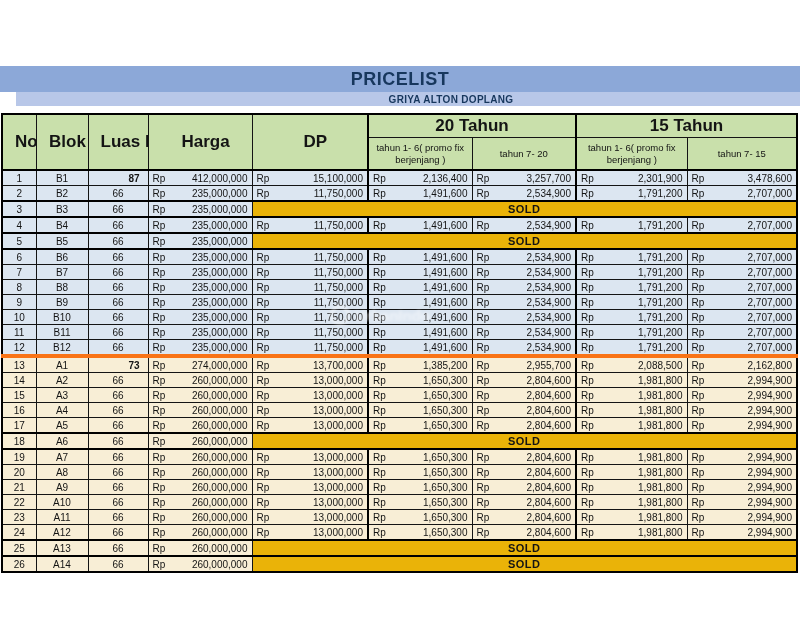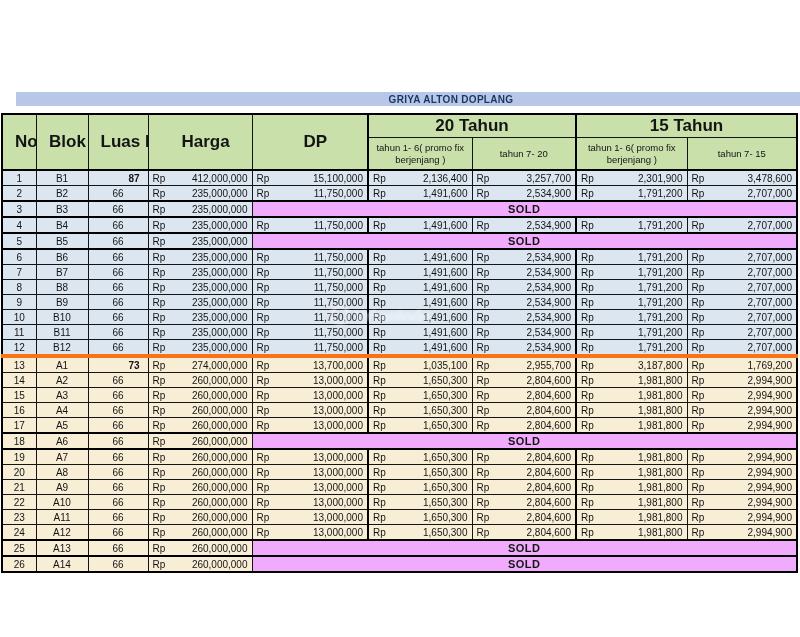--- a/index.html
+++ b/index.html
@@ -21,41 +21,44 @@
   thead th{background:#c9e0ab;font-weight:bold;}
   tr.group-row th{height:20px;font-size:17px;}
   th.mergedcol{font-size:11.5px;padding-left:12px;}
   th.sub{font-size:9.5px;font-weight:normal;white-space:normal;line-height:1.2;
          height:31px;padding:0 3px;border-bottom:2px solid #000;}
   tr.group-row th[rowspan]{border-bottom:2px solid #000;}
 
   tbody td{height:14px;font-size:10px;padding:0;text-align:center;}
   .row-b td{background:#dce6f1;}
   .row-a td{background:#f8eed6;}
-  td.sold{background:#f0abfc;font-weight:bold;font-size:11px;letter-spacing:.5px;}
+  td.sold{background:#eab308;font-weight:bold;font-size:11px;letter-spacing:.5px;}
   tr.sold-row td{border-top:2px solid #000;border-bottom:2px solid #000;}
   tr.sect td{border-top:4px solid #f97316;}
   .br2{border-right:2px solid #000 !important;}
   .bold{font-weight:bold;padding-left:32px;}
   .cw{display:flex;justify-content:space-between;padding:0 4px;}
   .cw span{display:block;}
 
   
   .watermark{position:absolute;left:330px;top:302px;width:170px;height:26px;
              color:rgba(255,255,255,0.55);font-weight:bold;font-size:15px;
              filter:blur(1.5px);display:flex;align-items:center;gap:5px;
              pointer-events:none;}
   .watermark::before{content:"";width:14px;height:14px;border-radius:50%;
              border:3px solid rgba(255,255,255,0.5);flex:0 0 auto;}
 </style>
 </head>
 <body>
 
 <div class="page">
 
+  <div class="title-band">
+    <span class="title-text">PRICELIST</span>
+  </div>
 
   <div class="subtitle-band">
     <span class="subtitle-text">GRIYA ALTON DOPLANG</span>
   </div>
 
   <table class="pricelist">
     <colgroup>
       <col style="width:34px">
         <col style="width:52px">
         <col style="width:60px">
@@ -530,39 +533,39 @@
           </td>
           <td class="br2">
             <div class="cw">
               <span>Rp</span>
               <span>13,700,000</span>
             </div>
           </td>
           <td>
             <div class="cw">
               <span>Rp</span>
-              <span>1,035,100</span>
+              <span>1,385,200</span>
             </div>
           </td>
           <td class="br2">
             <div class="cw">
               <span>Rp</span>
               <span>2,955,700</span>
             </div>
           </td>
           <td>
             <div class="cw">
               <span>Rp</span>
-              <span>3,187,800</span>
-            </div>
-          </td>
-          <td>
-            <div class="cw">
-              <span>Rp</span>
-              <span>1,769,200</span>
+              <span>2,088,500</span>
+            </div>
+          </td>
+          <td>
+            <div class="cw">
+              <span>Rp</span>
+              <span>2,162,800</span>
             </div>
           </td>
         </tr>
         <tr class="row-a">
           <td>14</td>
           <td>A2</td>
           <td>66</td>
           <td>
             <div class="cw">
               <span>Rp</span>

